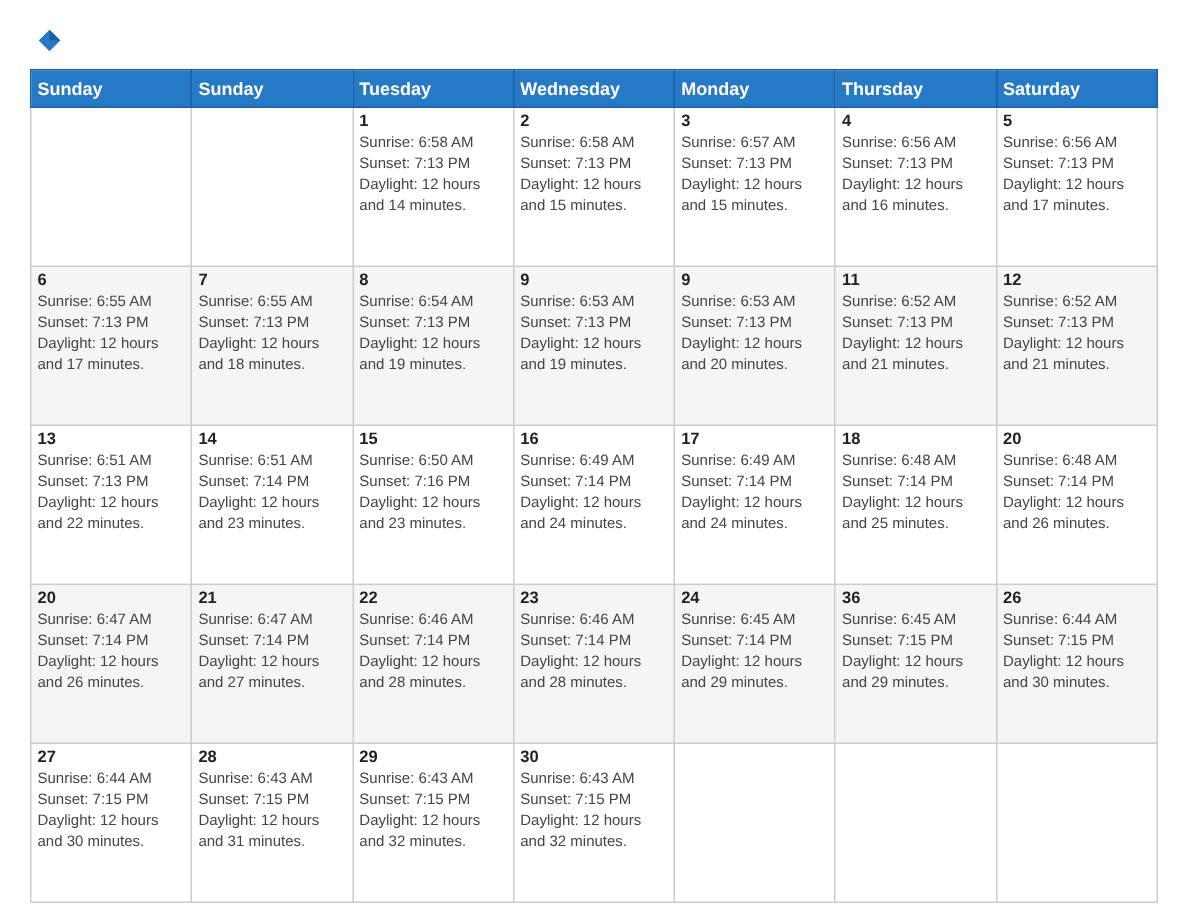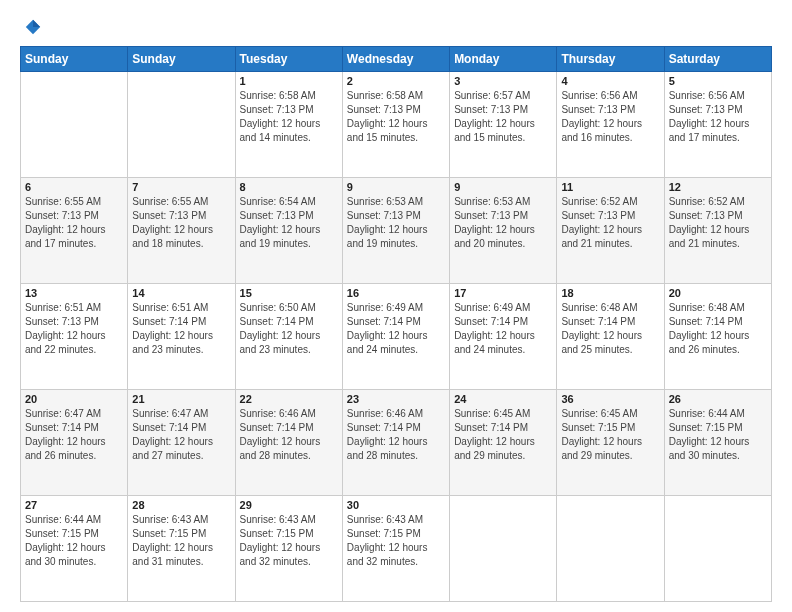--- a/index.html
+++ b/index.html
@@ -228,21 +228,21 @@
           </td>
           <td>
             <span class="day-num">14</span>
             <div class="day-info" style="white-space: pre-line;">Sunrise: 6:51 AM
 Sunset: 7:14 PM
 Daylight: 12 hours and 23 minutes.</div>
           </td>
           <td>
             <span class="day-num">15</span>
             <div class="day-info" style="white-space: pre-line;">Sunrise: 6:50 AM
-Sunset: 7:14 PM
+Sunset: 7:16 PM
 Daylight: 12 hours and 23 minutes.</div>
           </td>
           <td>
             <span class="day-num">16</span>
             <div class="day-info" style="white-space: pre-line;">Sunrise: 6:49 AM
 Sunset: 7:14 PM
 Daylight: 12 hours and 24 minutes.</div>
           </td>
           <td>
             <span class="day-num">17</span>

